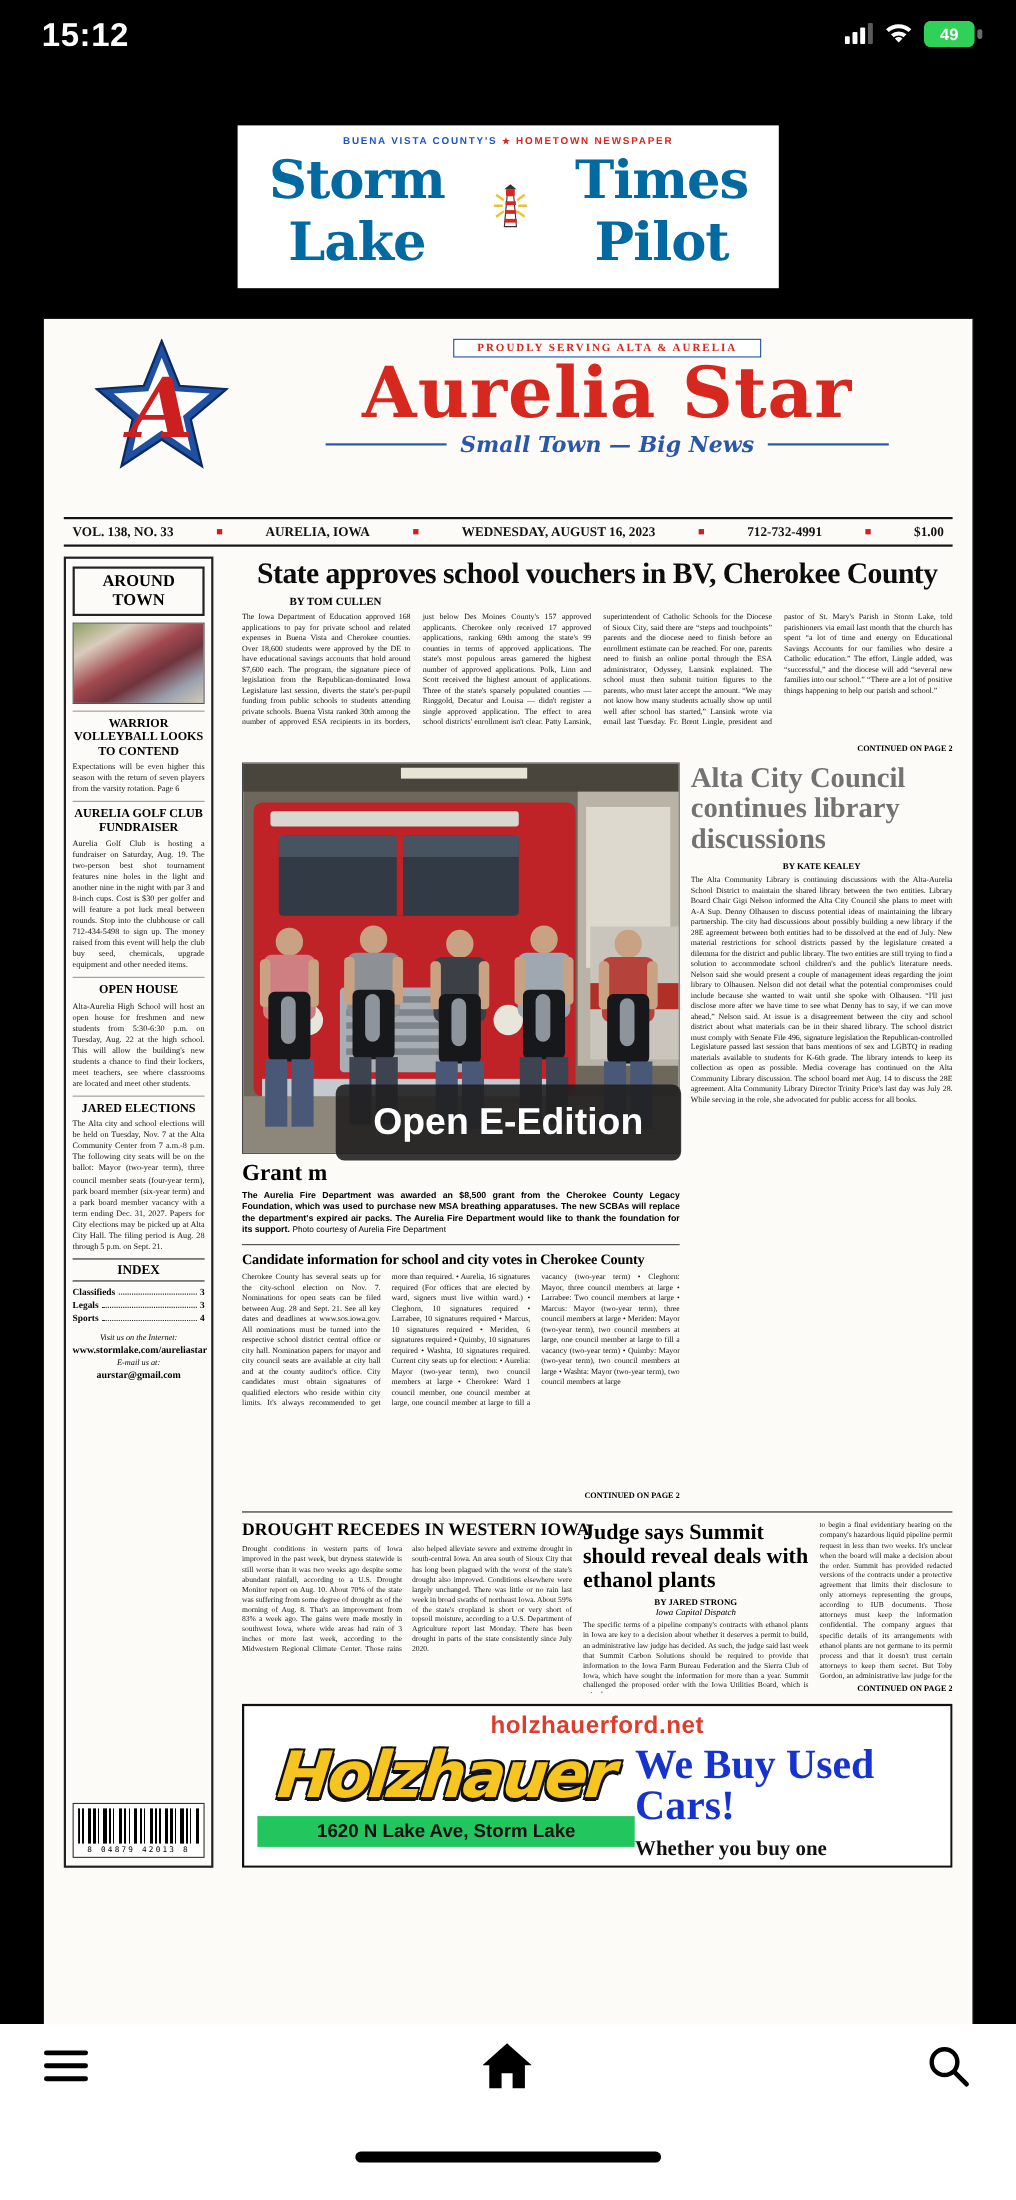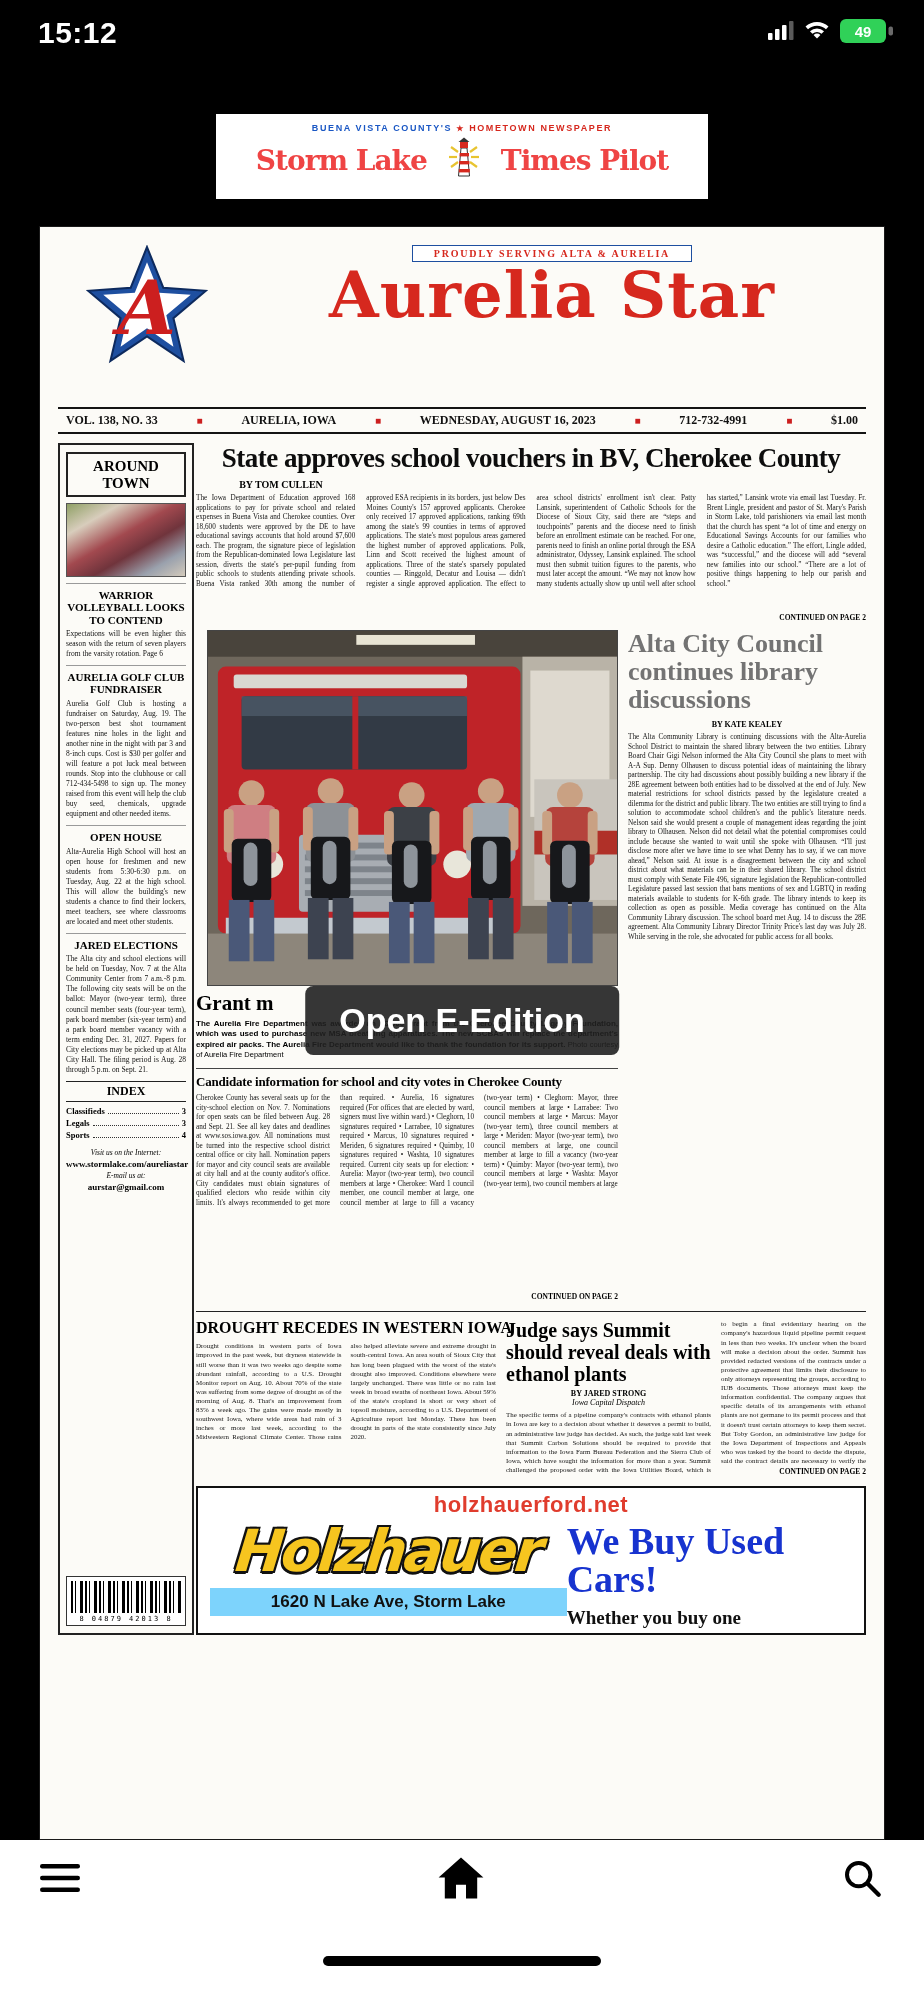--- a/index.html
+++ b/index.html
@@ -11,42 +11,42 @@
   .sb-time { font-size:30px; font-weight:bold; letter-spacing:0.5px; }
   .sb-right { display:flex; align-items:center; gap:10px; }
 
   
   .masthead-card { width:492px; margin:54px auto 0; background:#fff; padding:9px 6px 14px; text-align:center; }
   .tagline { font-size:9px; font-weight:bold; letter-spacing:1.6px; }
   .tagline .tl-left { color:#1a57c4; }
   .tagline .tl-star { color:#d6281e; font-size:8px; }
   .tagline .tl-right { color:#d6281e; }
   .slt-masthead { margin-top:3px; display:flex; align-items:center; justify-content:center; gap:20px;
-    font-family:"DejaVu Serif",serif; font-weight:bold; font-size:28px; color:#ef4444; letter-spacing:-1px; }
+    font-family:"DejaVu Serif",serif; font-weight:bold; font-size:48px; color:#0369a1; letter-spacing:-1px; }
 
   
   .page { width:844px; height:1612px; margin:28px auto 0; background:#fcfbf7; padding:16px 18px; position:relative; overflow:hidden; box-shadow:0 0 0 1px #1a1a1a; }
   .serif { font-family:"Liberation Serif",serif; }
 
   .np-masthead { position:relative; height:160px; }
   .star-logo { position:absolute; left:28px; top:2px; }
   .mast-right { margin-left:180px; text-align:center; }
   .np-banner { display:inline-block; border:1.5px solid #1e4fa0; color:#d6281e; font-weight:bold; font-size:10px;
     letter-spacing:1.8px; padding:2px 21px; background:#fff; margin-top:2px; }
   .np-title { font-family:"DejaVu Serif",serif; font-weight:bold; color:#d6281e; font-size:64px; line-height:1.02; letter-spacing:1px; }
   .np-slogan { display:flex; align-items:center; justify-content:center; gap:12px; color:#2a57a8;
     font-family:"DejaVu Serif",serif; font-style:italic; font-weight:bold; font-size:20px; margin-top:2px; }
   .np-slogan::before,.np-slogan::after { content:""; width:110px; height:2px; background:#2a57a8; }
 
   .info-bar { margin-top:4px; border-top:2px solid #141414; border-bottom:2px solid #141414; padding:4px 8px;
     display:flex; justify-content:space-between; align-items:center; font-family:"Liberation Serif",serif;
     font-weight:bold; font-size:12px; color:#111; }
   .sep-square { color:#cc1f1f; font-size:10px; }
 
-  .content { display:flex; gap:2px; margin-top:9px; height:1192px; }
+  .content { display:flex; gap:26px; margin-top:9px; height:1192px; }
 
   
   .sidebar { width:136px; border:2px solid #222; padding:7px 6px; display:flex; flex-direction:column; gap:6px; overflow:hidden; background:#fcfbf7; }
   .sb-title-box { border:2px solid #222; text-align:center; font-family:"Liberation Serif",serif; font-weight:bold; font-size:15px; padding:4px 0 3px; }
   .sb-photo { height:74px; background:linear-gradient(150deg,#8fa065 0%,#d8cdbc 22%,#a2494f 45%,#70343c 62%,#9aa1ad 82%,#d3cabb 100%); border:1px solid #555; }
   .sb-item { border-top:1px solid #9a9a9a; padding-top:5px; }
   .sb-item:first-of-type { border-top:none; padding-top:0; }
   .sb-item h4 { font-family:"Liberation Serif",serif; font-weight:bold; font-size:11px; line-height:1.12; text-align:center; margin-bottom:3px; }
   .sb-item p { font-family:"Liberation Serif",serif; font-size:7.5px; line-height:1.34; text-align:justify; color:#111; }
   .sb-index h4 { border-top:1.5px solid #222; border-bottom:1.5px solid #222; text-align:center;
@@ -98,21 +98,21 @@
   .judge-cont .body-txt { font-size:6.9px; flex:1; }
 
   
   .ad { margin-top:10px; border:2.5px solid #111; height:166px; background:#fff; padding:4px 12px; }
   .ad-url { text-align:center; color:#e03c2d; font-weight:bold; font-size:22px; letter-spacing:0.5px; }
   .ad-flex { display:flex; align-items:flex-start; margin-top:4px; }
   .ad-left { flex:1.25; text-align:center; }
   .ad-logo { font-family:"DejaVu Sans",sans-serif; font-weight:bold; font-style:italic; font-size:58px; line-height:1.0;
     color:#f6c51f; letter-spacing:-3px; transform:skewX(-6deg); display:inline-block;
     text-shadow:2px 2px 0 #111,-2px -2px 0 #111,2px -2px 0 #111,-2px 2px 0 #111,0 3px 0 #111; }
-  .ad-addr { background:#7dd3fc; color:#111; font-weight:bold; font-size:17px; text-align:center; padding:4px 6px; margin-top:8px; }
+  .ad-addr { background:#22c55e; color:#111; font-weight:bold; font-size:17px; text-align:center; padding:4px 6px; margin-top:8px; }
   .ad-right { flex:1; text-align:left; }
   .ad-head { color:#1733cf; font-family:"Liberation Serif",serif; font-weight:bold; font-size:38px; line-height:1.02; }
   .ad-tag { font-family:"Liberation Serif",serif; font-weight:bold; font-size:19px; color:#111; margin-top:8px; }
 
   
   .ee-btn { position:absolute; top:986px; left:50%; transform:translateX(-50%); z-index:50;
     background:rgba(32,32,32,0.9); color:#fff; font-family:"Liberation Sans",sans-serif; font-weight:bold;
     font-size:34px; padding:15px 34px; border:none; border-radius:8px; cursor:pointer; white-space:nowrap; }
 
   
@@ -189,20 +189,21 @@
     <div class="star-logo">
       <svg viewBox="0 0 120 120" width="122" height="122">
         <polygon points="60,2 76,42 118,45 86,72 96,114 60,90 24,114 34,72 2,45 44,42" fill="#1e4fa0" stroke="#0d2a5e" stroke-width="2"></polygon>
         <polygon points="60,17 72,47 103,49 79,69 86,100 60,82 34,100 41,69 17,49 48,47" fill="#fff"></polygon>
         <text x="60" y="88" text-anchor="middle" font-family="DejaVu Serif,serif" font-size="74" font-weight="bold" font-style="italic" fill="#cc1f1f">A</text>
       </svg>
     </div>
     <div class="mast-right">
       <div class="np-banner serif">PROUDLY SERVING ALTA &amp; AURELIA</div>
       <div class="np-title">Aurelia Star</div>
+      <div class="np-slogan">Small Town — Big News</div>
     </div>
   </div>
 
   <div class="info-bar">
     <span>VOL. 138, NO. 33</span>
     <span class="sep-square">■</span>
     <span>AURELIA, IOWA</span>
     <span class="sep-square">■</span>
     <span>WEDNESDAY, AUGUST 16, 2023</span>
     <span class="sep-square">■</span>

